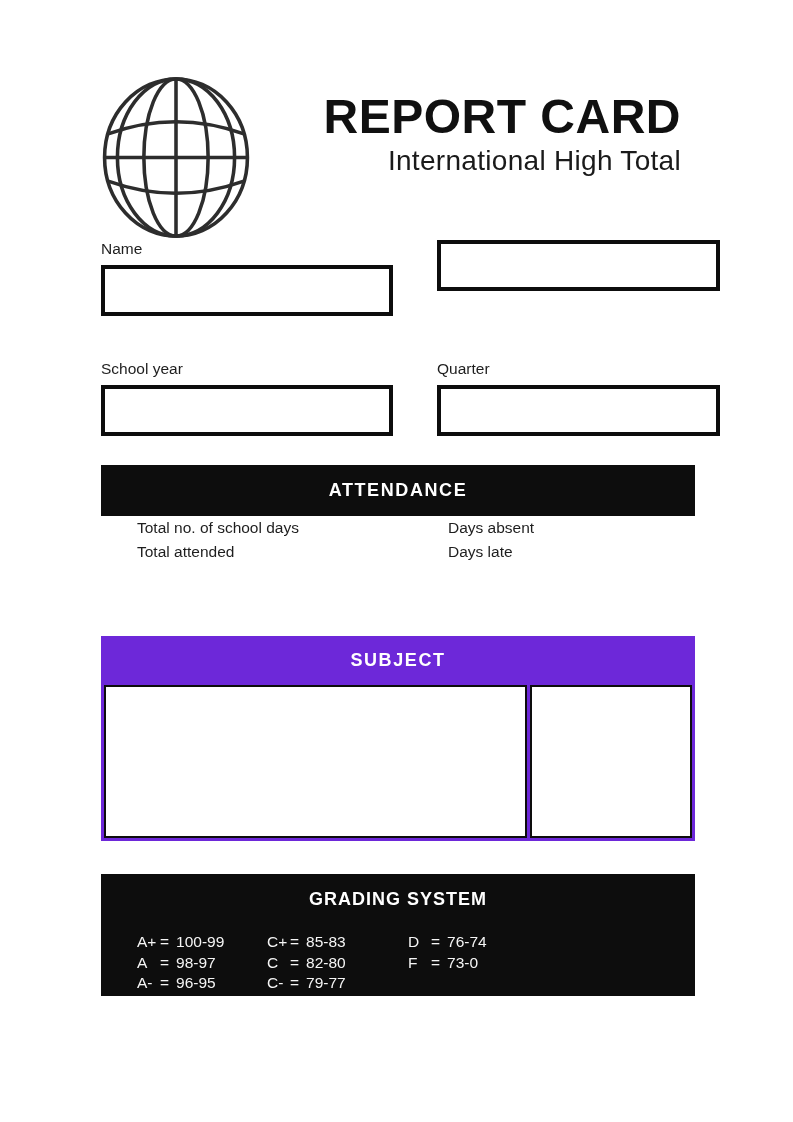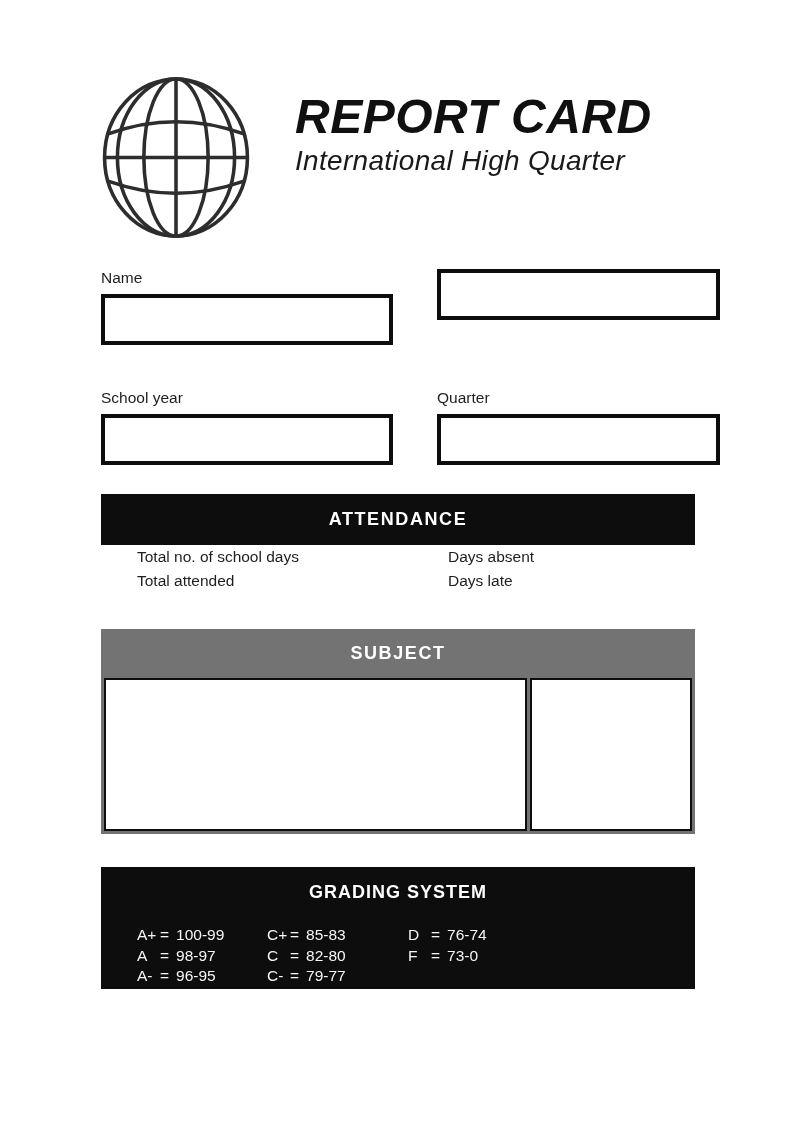--- a/index.html
+++ b/index.html
@@ -7,43 +7,43 @@
   .page {
     position:relative; width:793px; height:1122px; overflow:hidden;
     background:#ffffff; color:#1e1e1e;
     font-family:"Liberation Sans", sans-serif;
   }
   .content { width:594px; margin-left:101px; }
 
   
   .header { display:flex; padding-top:75px; }
   .globe { width:150px; height:165px; flex:0 0 auto; }
-  .header-text { width:386px; margin-left:44px; margin-top:16px; text-align:left;font-style:italic; }
+  .header-text { width:386px; margin-left:44px; margin-top:16px; text-align:right; }
   .title { font-size:48px; line-height:1.08; font-weight:800; letter-spacing:0.5px; color:#101010; }
   .subtitle { font-size:28px; font-weight:400; margin-top:2px; letter-spacing:0.3px; color:#1a1a1a; }
 
   
-  .fields { margin-top:29px; display:grid; grid-template-columns:292px 283px; column-gap:19px; row-gap:18px;gap:44px; }
+  .fields { display:grid; grid-template-columns:292px 283px; column-gap:19px; row-gap:18px;gap:44px; }
   .field-label { font-size:15.5px; line-height:17px; margin-bottom:8px; color:#1e1e1e; }
   .field-box { height:51px; width:100%; border:4px solid #0d0d0d; background:#ffffff; }
 
   
   .section-bar {
     height:51px; background:#0d0d0d; color:#ffffff;
     display:flex; align-items:center; justify-content:center;
     font-weight:800; font-size:18px; letter-spacing:1.6px;
   }
   .attendance-bar { margin-top:29px; }
 
   
   .att-grid { display:grid; grid-template-columns:311px auto; padding-left:36px; }
   .att-item { font-size:15.5px; line-height:24px; color:#1e1e1e; }
 
   
-  .subject-block { margin-top:36px; background:#737373; }
+  .subject-block { margin-top:72px; background:#6d28d9; }
   .subject-header {
     height:49px; display:flex; align-items:center; justify-content:center;
     color:#ffffff; font-weight:800; font-size:18px; letter-spacing:1.6px;
   }
   .subject-cells { display:grid; grid-template-columns:423px auto; gap:3px; padding:0 3px 3px 3px; }
   .subject-cell { background:#ffffff; border:2px solid #0d0d0d; height:153px; }
 
   
   .grading-block { margin-top:33px; height:122px; background:#0d0d0d; color:#f5f5f5; padding-top:15px; }
   .grading-title { text-align:center; color:#ffffff; font-weight:800; font-size:18px; letter-spacing:1px; line-height:21px; }
@@ -65,21 +65,21 @@
           <ellipse cx="105" cy="115" rx="45" ry="110"></ellipse>
           <ellipse cx="105" cy="115" rx="82" ry="110"></ellipse>
           <line x1="105" y1="5" x2="105" y2="225"></line>
           <line x1="5" y1="115" x2="205" y2="115"></line>
           <path d="M 10 82 Q 105 48 200 82"></path>
           <path d="M 10 148 Q 105 182 200 148"></path>
         </g>
       </svg>
       <div class="header-text">
         <div class="title">REPORT CARD</div>
-        <div class="subtitle">International High Quarter</div>
+        <div class="subtitle">International High Total</div>
       </div>
     </div>
 
     <div class="fields">
       <div>
         <div class="field-label">Name</div>
         <div class="field-box"></div>
       </div>
       <div>
         <div class="field-box"></div>

